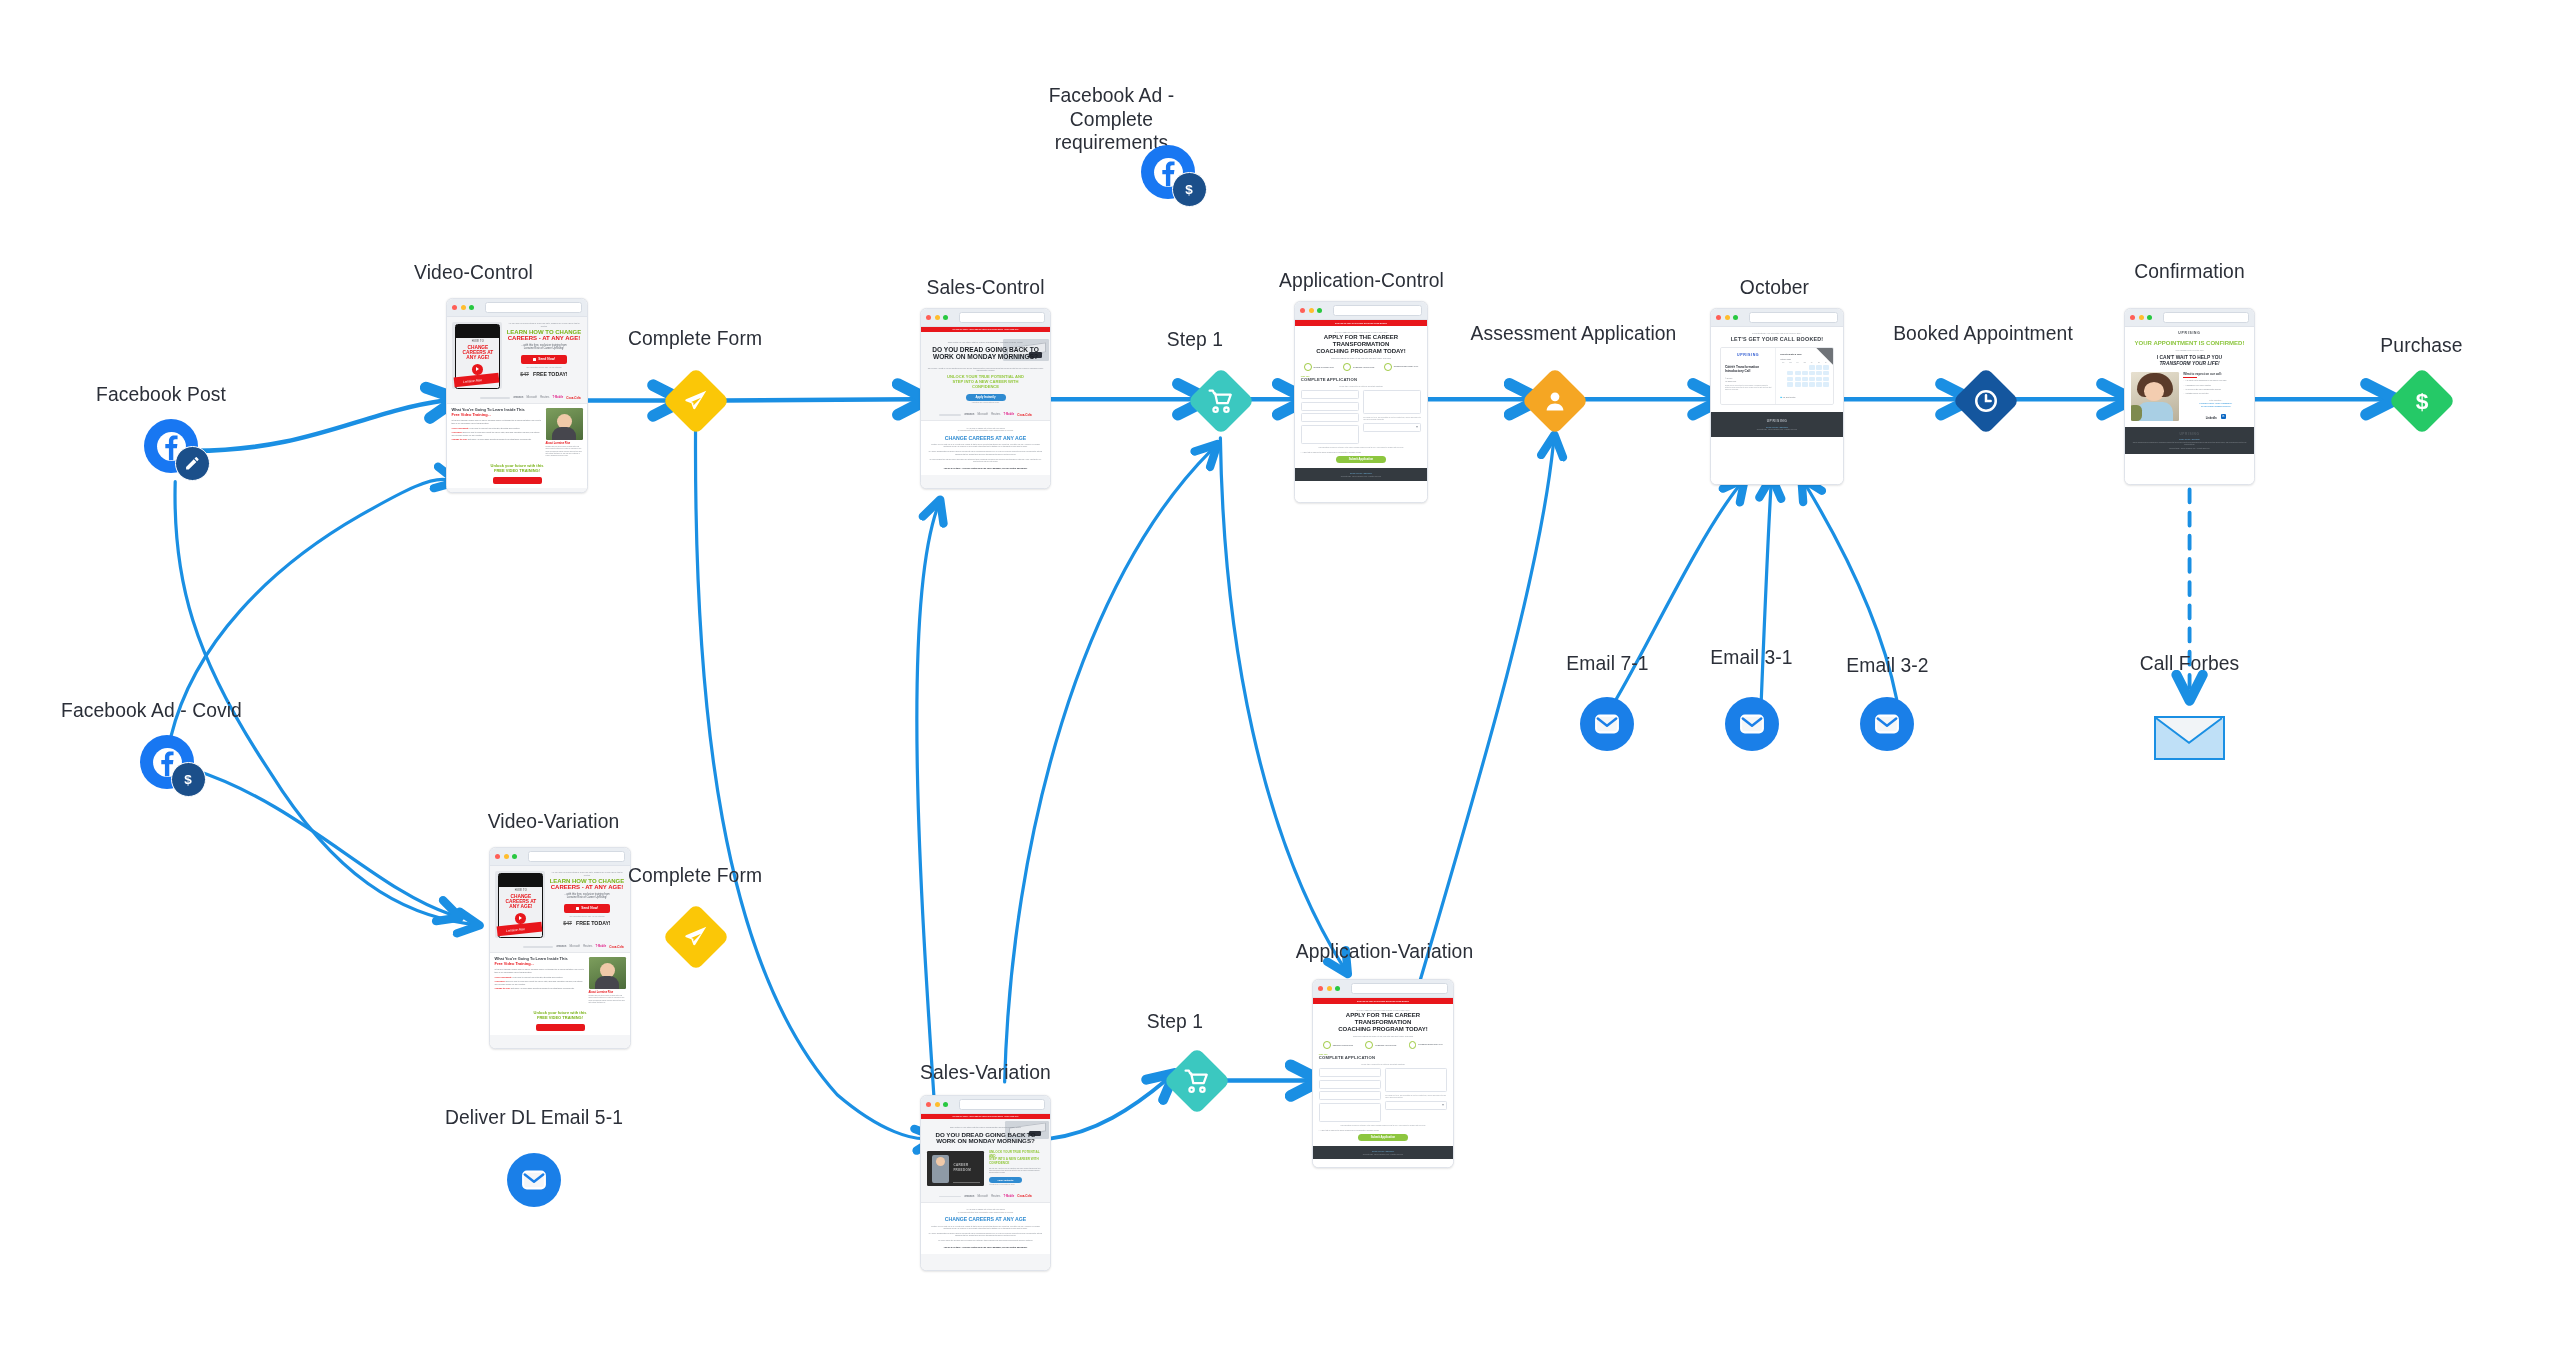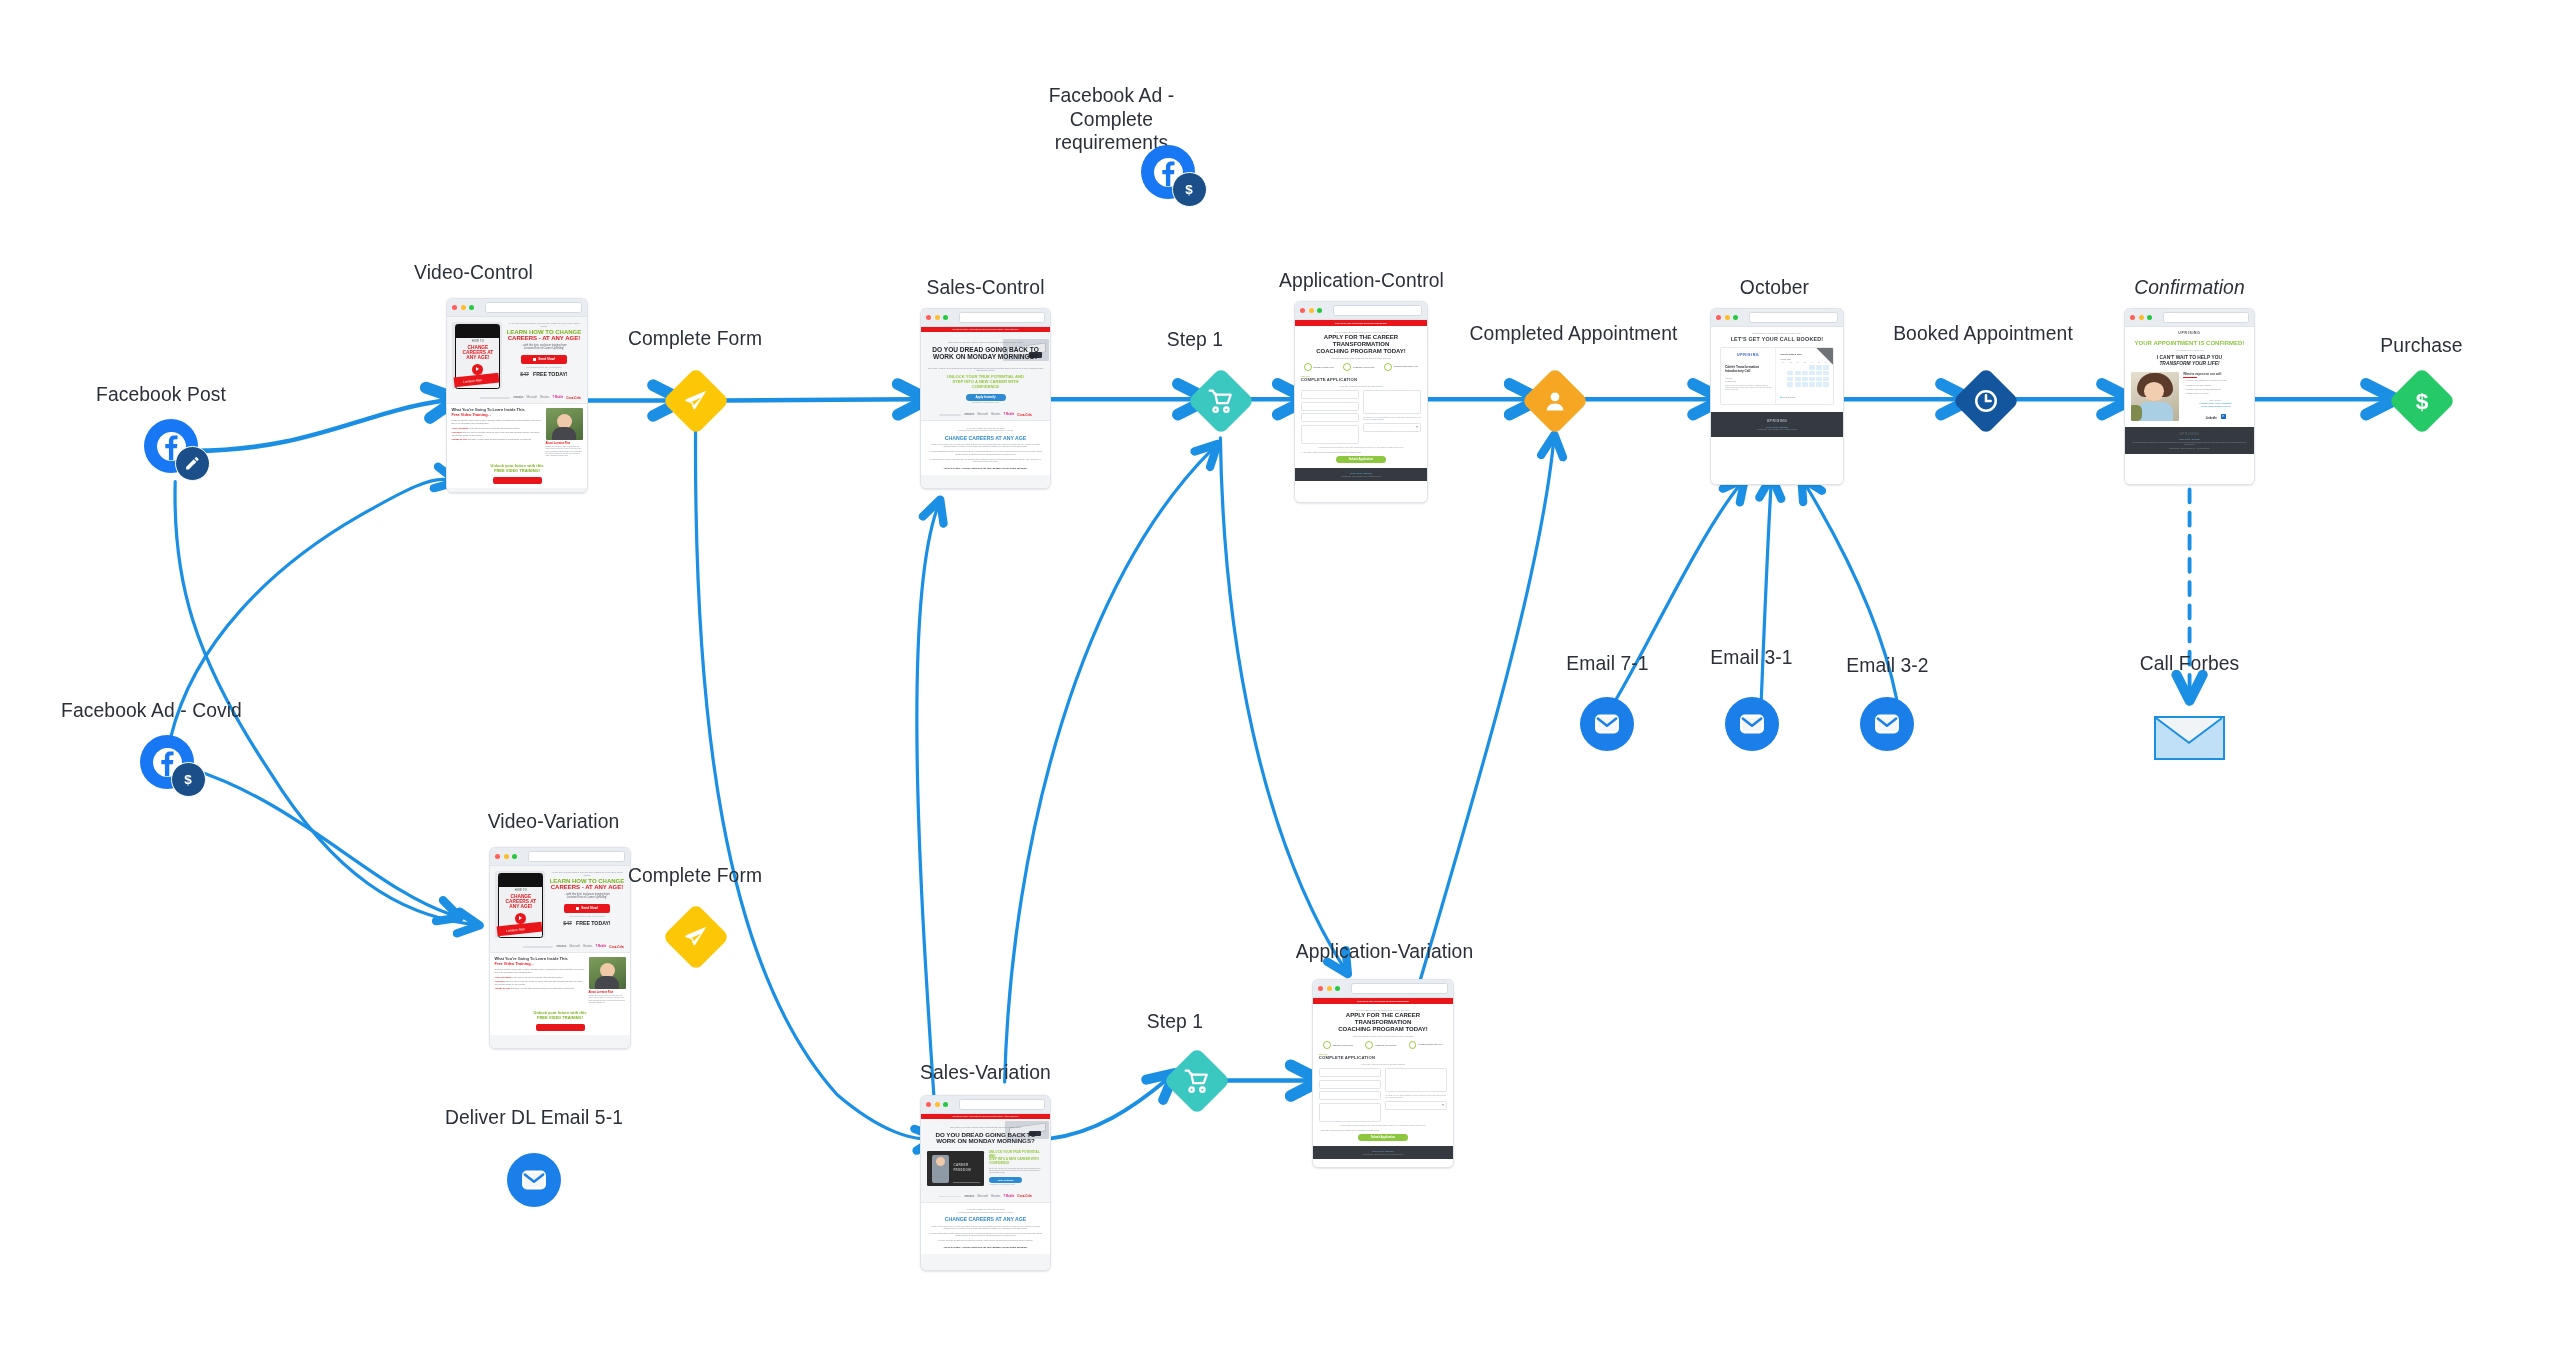--- a/index.html
+++ b/index.html
@@ -365,21 +365,21 @@
           <span style="color:#fff;font-size:2.7px;font-weight:bold;">Submit Application</span>
         </div>
       </div>
       <div class="darkfoot" style="margin-top:4.5px;padding:4.5px 0;text-align:center;">
         <div style="font-size:1.8px;color:#6fb3de;">Terms | Privacy | Disclaimer</div>
         <div style="font-size:1.5px;color:#8b9197;margin-top:1.3px;">Copyright 2020 - Career UpRising, LLC. All Rights Reserved.</div>
       </div>
     </div>
   </div>
 
-  <div class="lbl" style="left:1467px;top:322px;width:213px;">Completed Appointment</div>
+  <div class="lbl" style="left:1467px;top:322px;width:213px;">Assessment Application</div>
   <div class="dia" style="left:1531px;top:377px;background:#f5a623;">
     <span>
       <svg width="24.5" height="24.5" viewBox="0 0 24 24">
           <circle cx="12" cy="7.6" r="4.3" fill="#ffffff"></circle>
           <path d="M3.8 21c0-4.3 3.7-7 8.2-7s8.2 2.7 8.2 7z" fill="#ffffff"></path>
         </svg>
     </span>
   </div>
 
   <div class="lbl" style="left:1678px;top:276px;width:193px;">October</div>
@@ -467,21 +467,21 @@
   <div class="lbl" style="left:1880px;top:322px;width:206px;">Booked Appointment</div>
   <div class="dia" style="left:1962px;top:377px;background:#14569e;">
     <span>
       <svg width="26" height="26" viewBox="0 0 24 24">
           <circle cx="12" cy="12" r="9" fill="none" stroke="#ffffff" stroke-width="2.3"></circle>
           <path d="M12 6.6V12h4.3" fill="none" stroke="#ffffff" stroke-width="2.3" stroke-linecap="round"></path>
         </svg>
     </span>
   </div>
 
-  <div class="lbl" style="left:2093px;top:276px;width:193px;font-style:italic;">Confirmation</div>
+  <div class="lbl" style="left:2093px;top:260px;width:193px;">Confirmation</div>
   <div class="page" style="left:2124px;top:308px;width:129px;height:175px;">
     <div class="chrome">
       <span class="dot d1"></span>
       <span class="dot d2"></span>
       <span class="dot d3"></span>
       <span class="urlbar"></span>
     </div>
     <div class="body" style="height:158px;background:#ffffff;">
       <div style="text-align:center;padding-top:4.5px;">
         <div style="font-size:3.3px;font-weight:bold;color:#3a3f46;letter-spacing:0.8px;">UPRISING</div>

